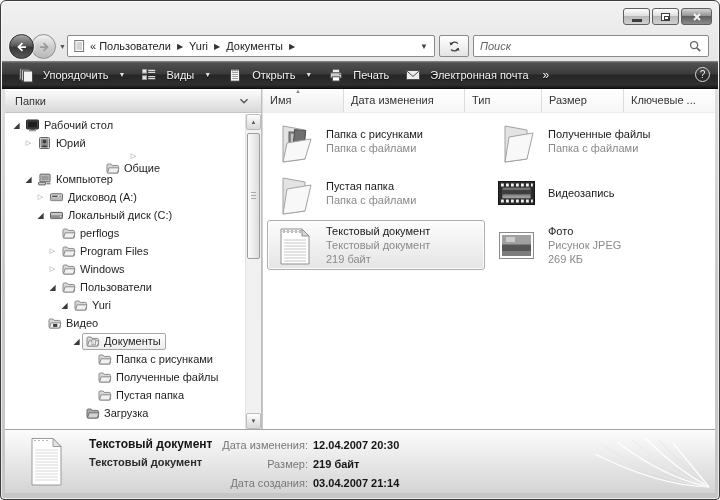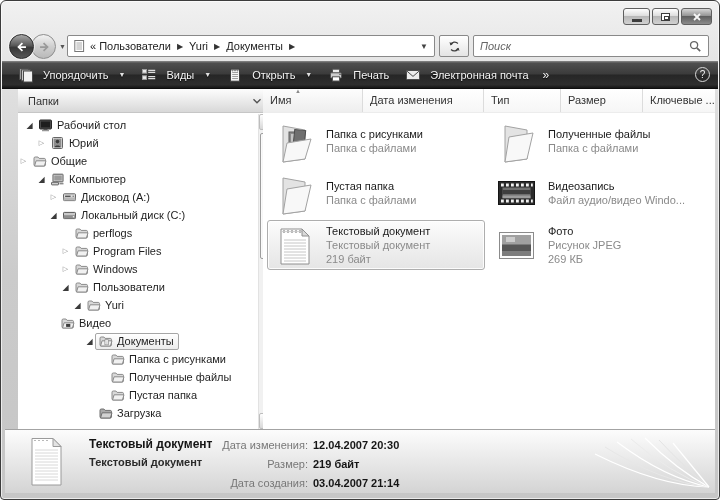--- a/index.html
+++ b/index.html
@@ -49,21 +49,21 @@
     background:linear-gradient(180deg,#8a8a8a 0%,#4f4f4f 8%,#3b3b3b 48%,#262626 52%,#2e2e2e 88%,#151515 100%);
     border-bottom:1px solid #0e0e0e;display:flex;align-items:center;padding:0 8px;}
   .tb-btn{display:flex;align-items:center;gap:9px;color:#f4f4f4;padding:3px 8px;border-radius:2px;
     text-shadow:0 1px 1px rgba(0,0,0,.8);white-space:nowrap;}
   .tb-icon{width:16px;height:16px;flex:none;}
   .tb-caret{font-size:7px;color:#e0e0e0;margin-left:1px;}
   .tb-overflow{color:#f0f0f0;font-size:12px;padding:0 6px;text-shadow:0 1px 1px rgba(0,0,0,.8);}
   .tb-help{margin-left:auto;width:15px;height:15px;border:1px solid #d8d8d8;border-radius:50%;
     color:#f0f0f0;font-size:10px;display:flex;align-items:center;justify-content:center;}
   
-  .sidebar{position:absolute;left:17px;top:88px;width:257px;height:340px;background:#fff;border-right:1px solid #bdbdbd;}
+  .sidebar{position:absolute;left:4px;top:88px;width:257px;height:340px;background:#fff;border-right:1px solid #bdbdbd;}
   .sidebar-header{height:24px;background:linear-gradient(#fdfdfd,#e9e9e9 55%,#d8d8d8);
     border-bottom:1px solid #c6c6c6;display:flex;align-items:center;padding:0 10px;color:#333;}
   .sh-caret{margin-left:auto;width:14px;height:14px;}
   .tree{position:absolute;left:0;top:25px;right:17px;bottom:0;overflow:hidden;padding-top:2px;}
   .tree-row{height:18px;display:flex;align-items:center;white-space:nowrap;}
   .expander{width:11px;flex:none;text-align:center;font-size:7px;color:#8a8a8a;}
   .expander.expanded{color:#3a3a3a;font-size:8px;}
   .node{display:flex;align-items:center;gap:4px;height:17px;padding:0 4px 0 2px;border:1px solid transparent;border-radius:2px;}
   .node.selected{border-color:#a6a6a6;background:linear-gradient(#ffffff,#ececec);}
   .ticon{width:15px;height:14px;flex:none;}
@@ -72,21 +72,21 @@
     background:linear-gradient(#fefefe,#d8d8d8);display:flex;align-items:center;justify-content:center;
     font-size:6px;color:#555;}
   .sb-btn.up{top:0;} .sb-btn.down{bottom:0;}
   .sb-thumb{position:absolute;left:1px;right:1px;top:19px;height:126px;border:1px solid #9d9d9d;border-radius:2px;
     background:linear-gradient(90deg,#fbfbfb,#dcdcdc);}
   .sb-thumb::after{content:"";position:absolute;left:3px;right:3px;top:58px;height:8px;
     background:repeating-linear-gradient(180deg,#aaa 0 1px,transparent 1px 3px);}
   .rightpane{position:absolute;left:262px;top:88px;right:4px;height:340px;background:#fff;}
   .colheaders{display:flex;height:24px;border-bottom:1px solid #ececec;}
   .col{border-right:1px solid #dcdcdc;padding:5px 0 0 7px;color:#333;position:relative;background:linear-gradient(#ffffff,#f6f6f6);}
-  .col.c0{width:100px;background:linear-gradient(#fdfdfd,#eeeeee);}
+  .col.c0{width:81px;background:linear-gradient(#fdfdfd,#eeeeee);}
   .col.c1{width:121px;} .col.c2{width:77px;} .col.c3{width:82px;} .col.c4{flex:1;border-right:0;}
   .sort-arrow{position:absolute;top:-1px;left:32px;font-size:6px;color:#8a8a8a;}
   .grid{position:absolute;left:2px;top:26px;display:grid;grid-template-columns:222px 222px;grid-auto-rows:52px;}
   .tile{display:flex;align-items:center;height:50px;margin:1px 2px;padding:0 2px;border:1px solid transparent;border-radius:3px;}
   .tile.selected{border-color:#aeaeae;background:linear-gradient(#fcfcfc,#e5e5e5);box-shadow:inset 0 0 0 1px rgba(255,255,255,.85);}
   .fi{width:48px;height:48px;flex:none;}
   .ftext{margin-left:8px;line-height:14px;display:flex;flex-direction:column;justify-content:center;height:100%;}
   .fname{color:#1a1a1a;} .ftype,.fsize{color:#8a8a8a;}
   
   .details{position:absolute;left:4px;right:4px;bottom:6px;height:64px;
@@ -250,21 +250,21 @@
           <span class="node">
             <span class="ticon"><svg width="100%" height="100%" viewBox="0 0 14 14">
                 <rect x="2" y="1.5" width="10" height="11" rx="1" fill="#dcdcdc" stroke="#666"></rect>
                 <rect x="3.2" y="2.7" width="7.6" height="8.6" fill="#8d8d8d"></rect>
                 <circle cx="7" cy="5.6" r="1.8" fill="#3a3a3a"></circle>
                 <path d="M4 11.3 C4.4 8.8 9.6 8.8 10 11.3 Z" fill="#3a3a3a"></path>
               </svg></span>
             <span>Юрий</span>
           </span>
         </div>
-        <div class="tree-row" style="">
+        <div class="tree-row" style="padding-left: 18px; flex-direction: column;">
           <span class="expander">▷</span>
           <span class="node">
             <span class="ticon"><svg width="100%" height="100%" viewBox="0 0 14 14">
                 <path d="M1.5 4.2 C1.5 3.4 2 3 2.8 3 H5.4 L6.6 4.4 H11.8 C12.5 4.4 13 4.9 13 5.6 V10.8 C13 11.5 12.5 12 11.8 12 H2.7 C2 12 1.5 11.5 1.5 10.8 Z" fill="#d8d8d8" stroke="#8a8a8a"></path>
                 <path d="M2 12 L3.6 6.8 H13.5 L11.9 12 Z" fill="#f1f1f1" stroke="#8a8a8a"></path>
               </svg></span>
             <span>Общие</span>
           </span>
         </div>
         <div class="tree-row" style="padding-left: 18px;">
@@ -488,21 +488,20 @@
                 <rect x="29" y="30.5" width="2.8" height="3"></rect>
                 <rect x="34" y="30.5" width="2.8" height="3"></rect>
                 <rect x="39" y="30.5" width="1.8" height="3"></rect>
               </g>
               <rect x="10.5" y="18.5" width="28" height="11" fill="#6f6f6f"></rect>
               <rect x="10.5" y="21" width="28" height="4" fill="#3e3e3e"></rect>
               <rect x="10.5" y="26.5" width="28" height="2.5" fill="#9c9c9c"></rect>
             </svg></span>
           <div class="ftext">
             <div class="fname">Видеозапись</div>
-            <div class="ftype">Файл аудио/видео Windo...</div>
           </div>
         </div>
         <div class="tile selected">
           <span class="fi"><svg width="100%" height="100%" viewBox="0 0 48 48">
               <path d="M11 8 H32 L39 15 V43 H11 Z" fill="#ffffff" stroke="#8e8e8e"></path>
               <path d="M32 8 V15 H39 Z" fill="#d9d9d9" stroke="#8e8e8e"></path>
               <g stroke="#c6c6c6">
                 <line x1="14" y1="19" x2="36" y2="19"></line>
                 <line x1="14" y1="22" x2="36" y2="22"></line>
                 <line x1="14" y1="25" x2="36" y2="25"></line>

